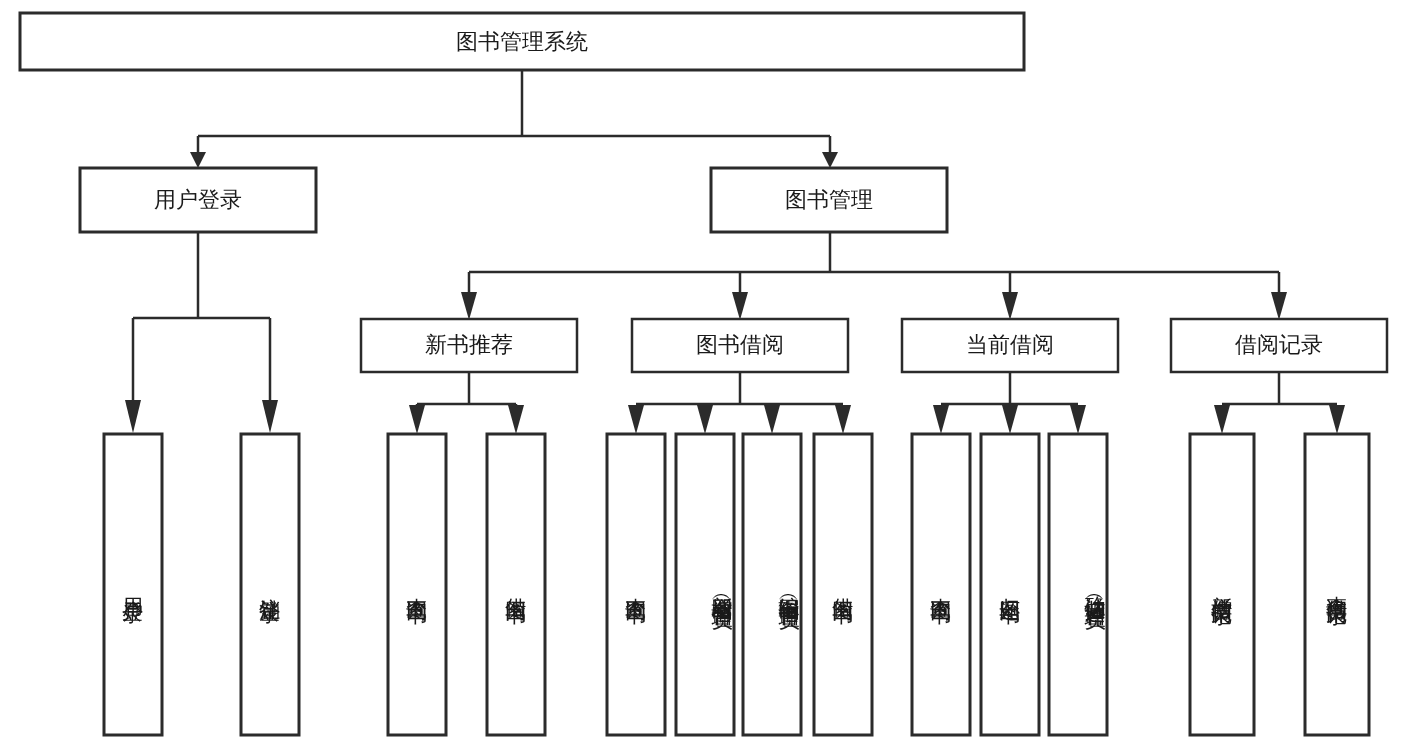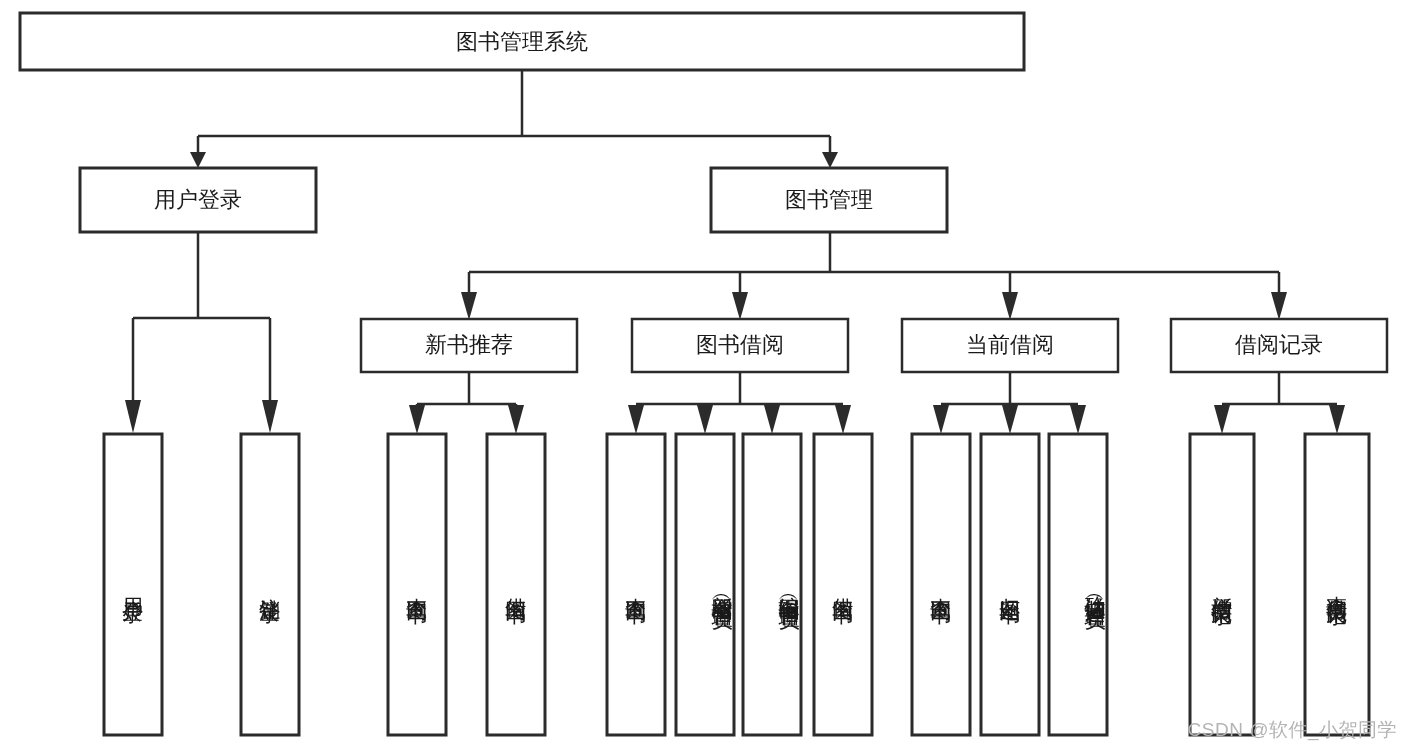--- a/index.html
+++ b/index.html
@@ -208,14 +208,13 @@
   <div class="vlabel" style="left:743px; top:440px; width:58px; height:295px;">编辑图书（管理员）</div>
   <div class="vlabel centered" style="left:814px; top:434px; width:58px; height:301px;">借阅图书</div>
 
   <div class="vlabel centered" style="left:912px; top:434px; width:58px; height:301px;">查询图书</div>
   <div class="vlabel centered" style="left:981px; top:434px; width:58px; height:301px;">归还图书</div>
   <div class="vlabel" style="left:1049px; top:440px; width:58px; height:295px;">确认归还（管理员）</div>
 
   <div class="vlabel centered" style="left:1190px; top:434px; width:64px; height:301px;">新增借阅记录</div>
   <div class="vlabel centered" style="left:1305px; top:434px; width:64px; height:301px;">查询借阅记录</div>
 
-  <div class="watermark">CSDN @软件_小贺同学</div>
 </div>
 
 </body></html>

